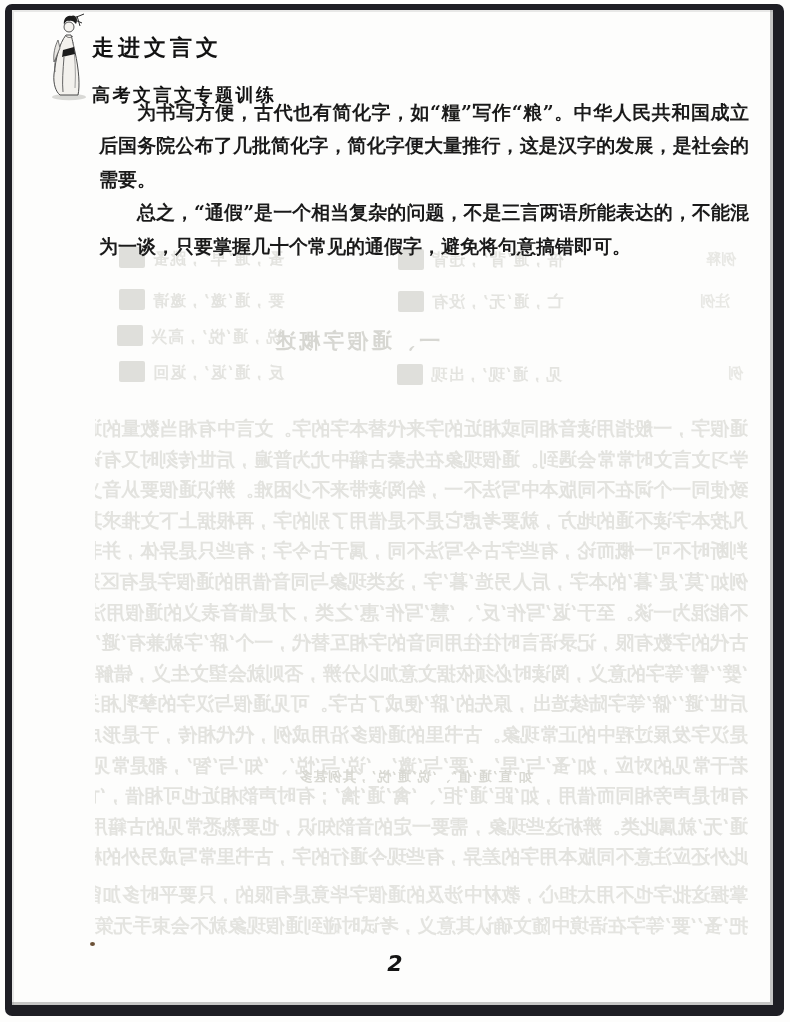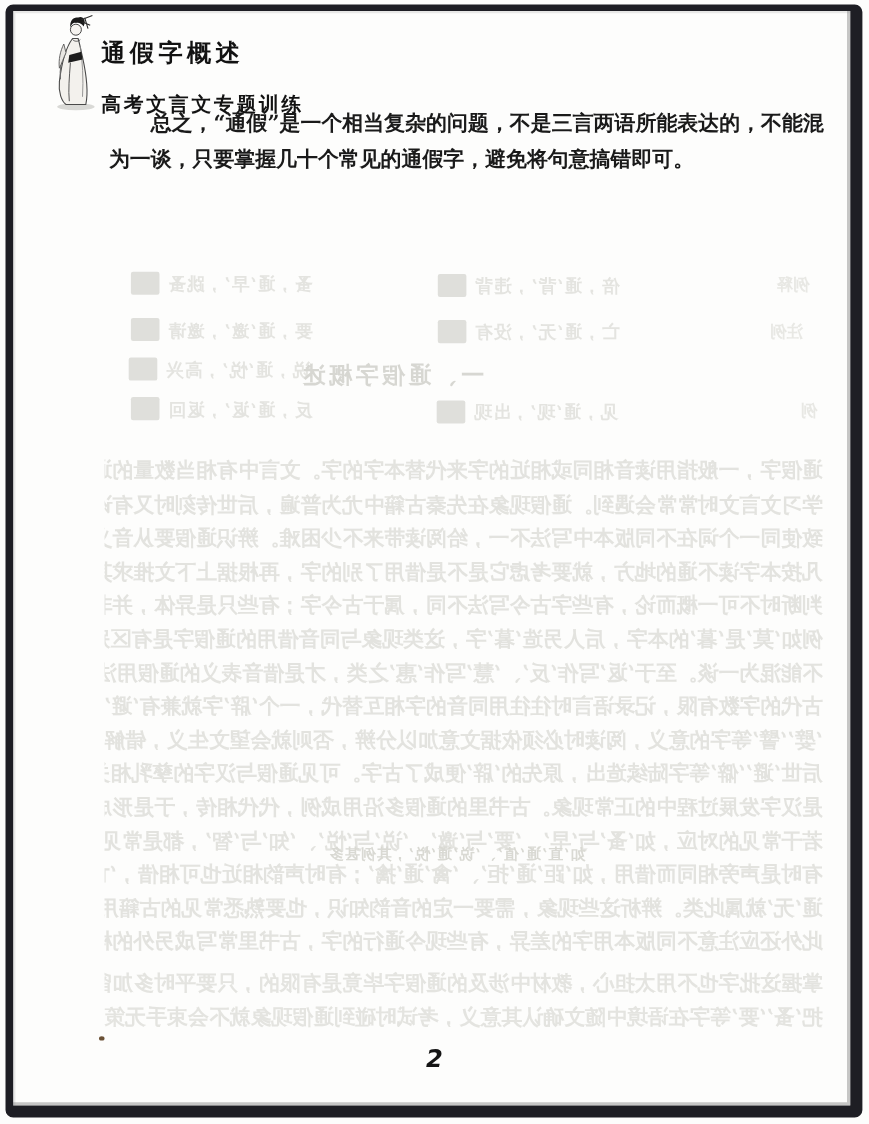--- a/index.html
+++ b/index.html
@@ -141,26 +141,27 @@
       <path d="M29,30 C31,44 32,60 31,76" fill="none" stroke="#8a8a8a" stroke-width="0.8"></path>
       <path d="M19,38 L30,35 L31,42 L18,45 Z" fill="#1c1c1c"></path>
       <path d="M20,45 C19,58 18,70 19,80" fill="none" stroke="#555" stroke-width="0.9"></path>
       <path d="M14,28 C11,34 9,42 10,50 C12,46 14,40 16,36 Z" fill="#e8e6e2" stroke="#555" stroke-width="0.8"></path>
       <circle cx="25" cy="15" r="5" fill="#f5f3ef" stroke="#444" stroke-width="0.9"></circle>
       <path d="M20,13 C19,7 23,3 27,4 C31,2 35,6 32,12 C30,9 27,8 25,9 C23,8 21,10 20,13 Z" fill="#1a1a1a"></path>
       <path d="M30,6 L40,2 M31,8 L38,11 M33,4 L36,14" stroke="#2a2a2a" stroke-width="1" fill="none"></path>
       <path d="M22,24 C24,26 27,26 29,24" stroke="#444" stroke-width="0.8" fill="none"></path>
     </svg>
     <div class="titles">
-      <div class="title">通假字概述</div>
+      <div class="title">走进文言文</div>
       <div class="subtitle">高考文言文专题训练</div>
     </div>
   </div>
 
   <div class="bodytext">
+    <p class="indent">为书写方便，古代也有简化字，如“糧”写作“粮”。中华人民共和国成立后国务院公布了几批简化字，简化字便大量推行，这是汉字的发展，是社会的需要。</p>
     <p class="indent">总之，“通假”是一个相当复杂的问题，不是三言两语所能表达的，不能混为一谈，只要掌握几十个常见的通假字，避免将句意搞错即可。</p>
   </div>
 
   <div class="speck"></div>
 
   <div class="pagenum">2</div>
 
   <div class="frame"></div>
 </div>
 

